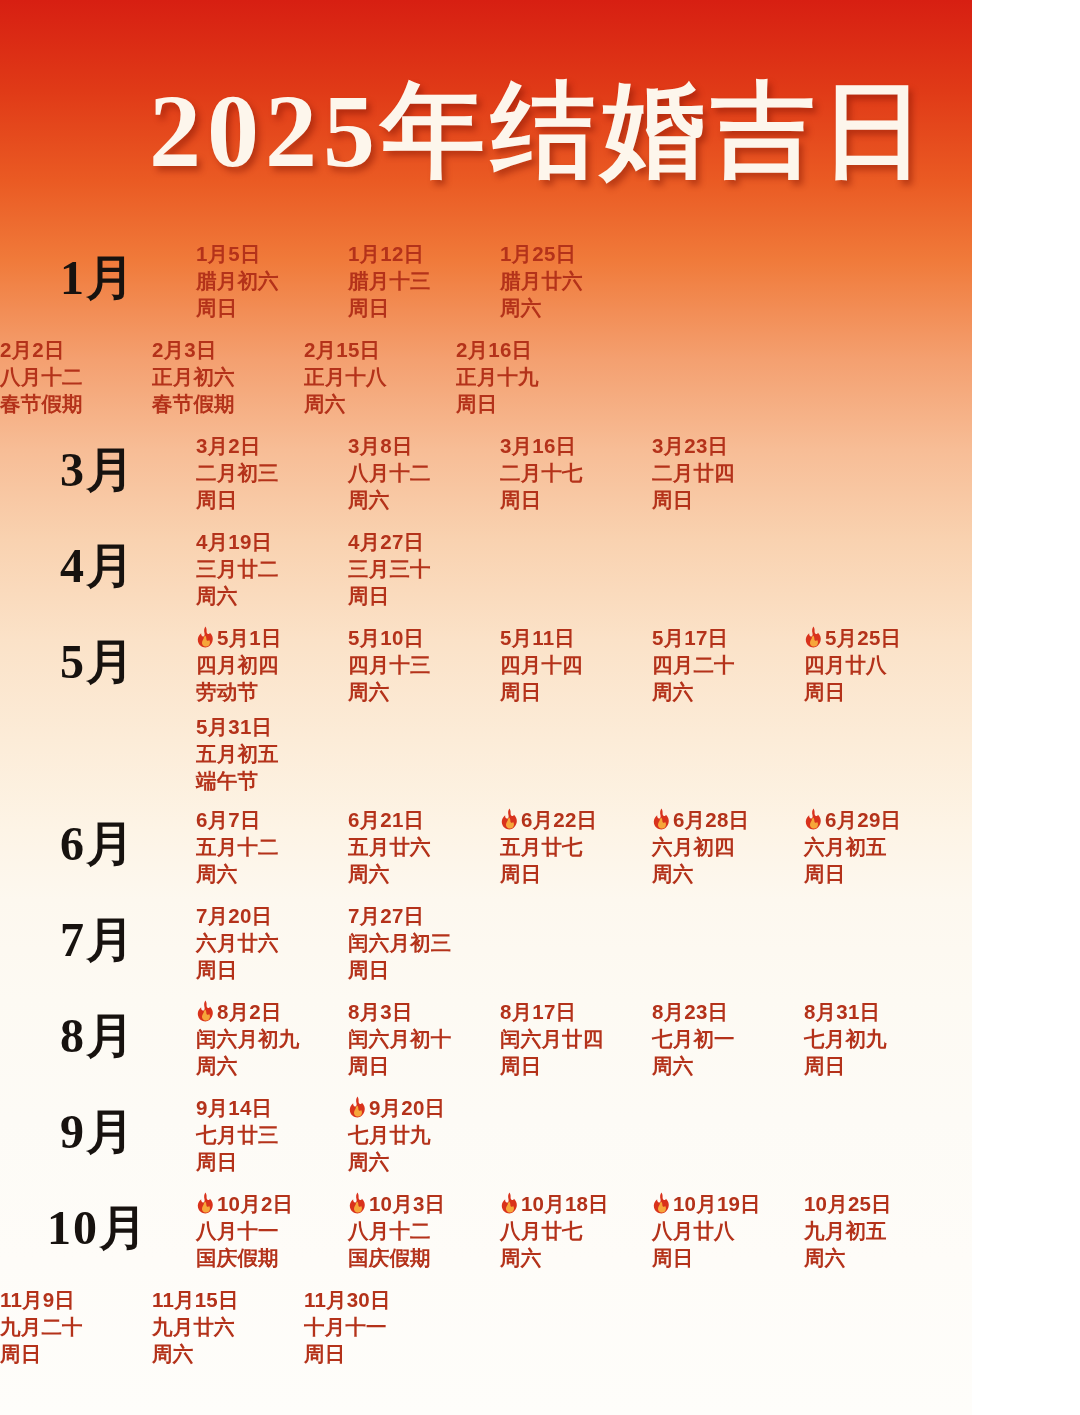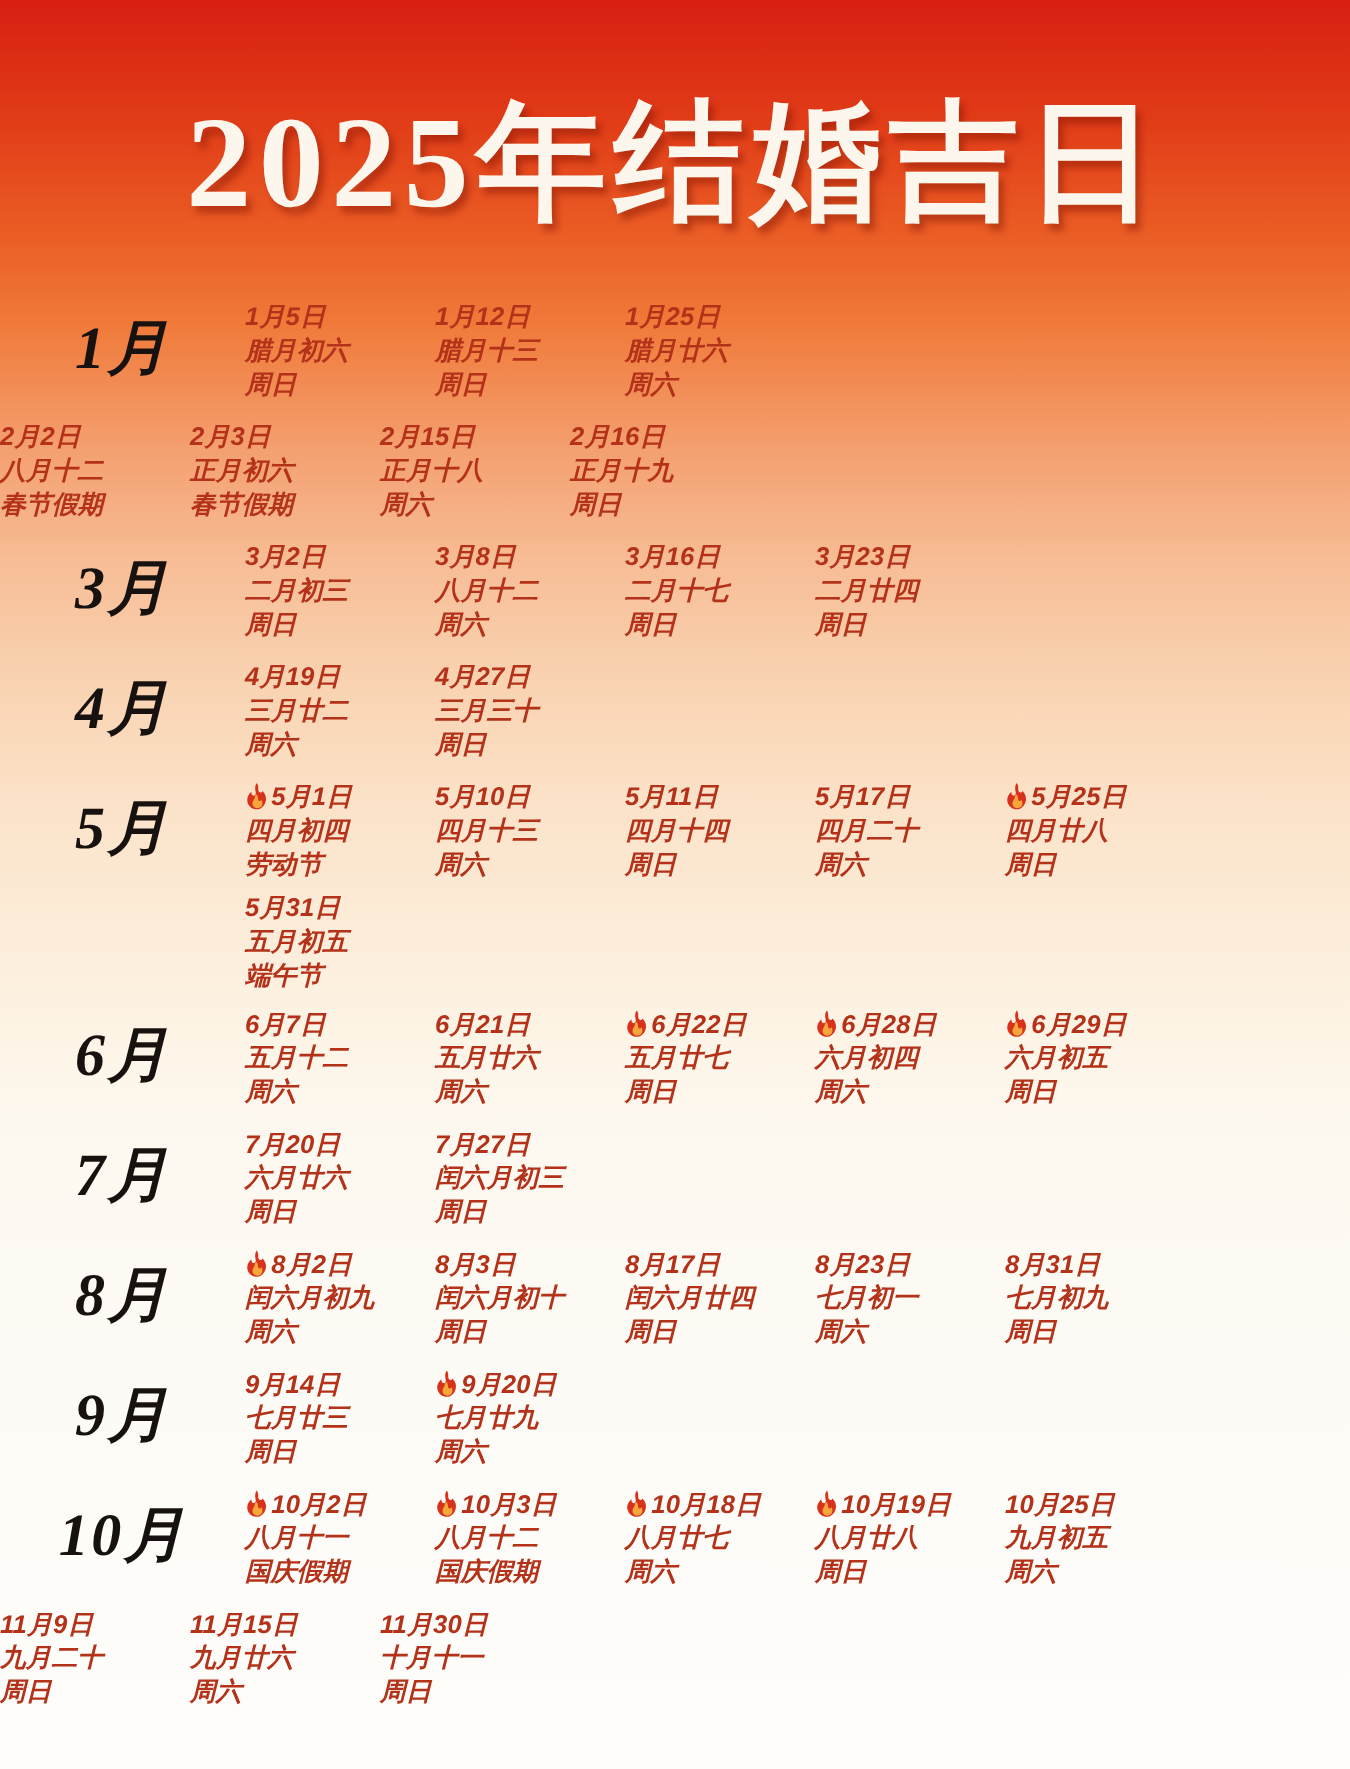--- a/index.html
+++ b/index.html
@@ -8,21 +8,21 @@
   }
   body {
     width: 1080px;
     height: 1415px;
     overflow: hidden;
     font-family: "Liberation Sans", sans-serif;
     background: #fff;
   }
   .poster {
     position: relative;
-    width: 1080px;
+    width: 972px;
     height: 1415px;
     box-sizing: border-box;
     background:
       linear-gradient(to bottom,
         #d71f12 0px,
         #e03a17 90px,
         #ea5a23 180px,
         #f07a3a 260px,
         #f4a070 360px,
         #f7bd96 450px,
@@ -56,21 +56,20 @@
     position: absolute;
     top: 232px;
     left: 0;
     width: 1080px;
   }
   .month-row {
     display: flex;
     align-items: flex-start;
     min-height: 92px;
     padding-bottom: 4px;
-    font-style: italic;
   }
   .month-label {
     width: 196px;
     flex: 0 0 196px;
     text-align: center;
     font-family: "Liberation Serif", serif;
     font-weight: bold;
     font-size: 48px;
     color: #17120f;
     letter-spacing: 2px;

